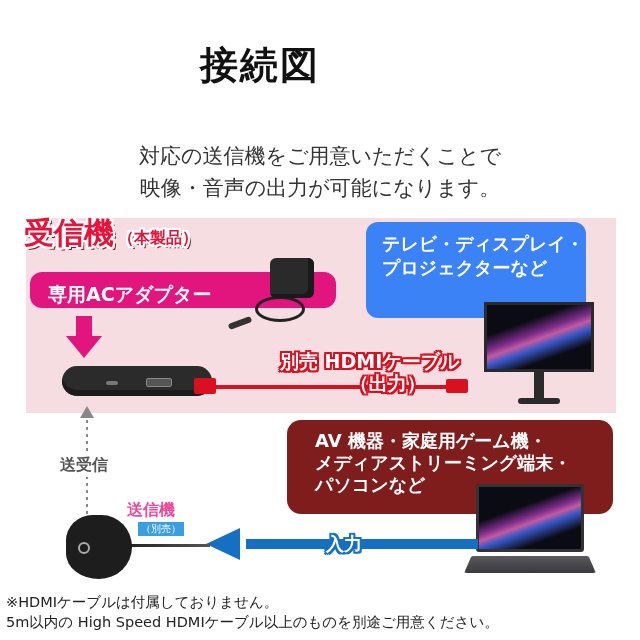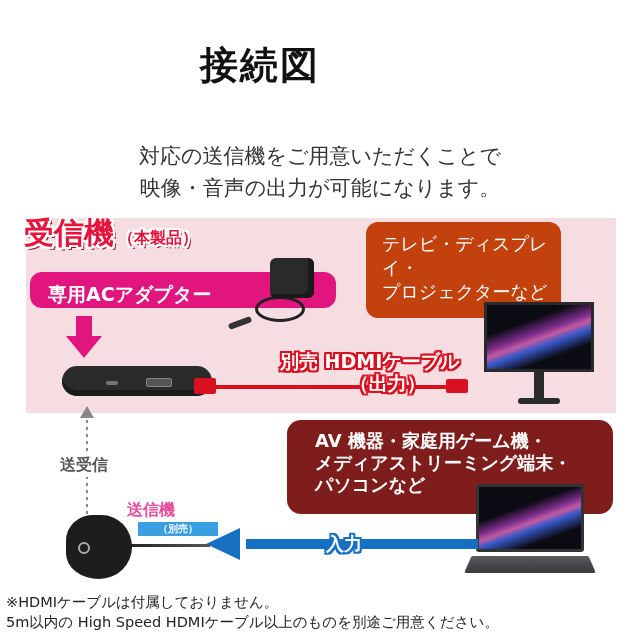--- a/index.html
+++ b/index.html
@@ -15,21 +15,21 @@
     .receiver-heading .sub { font-size: 16px; color: #e8133a; margin-left: 4px; }
 
     .ac-box { position: absolute; left: 30px; top: 272px; width: 306px; height: 36px; background: #e2157f; border-radius: 12px; color: #fff; font-size: 19px; font-weight: bold; padding: 10px 0 0 18px; }
     .ac-arrow-stem { position: absolute; left: 76px; top: 316px; width: 16px; height: 22px; background: #e2157f; }
     .ac-arrow-head { position: absolute; left: 66px; top: 336px; width: 0; height: 0; border-left: 18px solid transparent; border-right: 18px solid transparent; border-top: 22px solid #e2157f; }
 
     .adapter { position: absolute; left: 270px; top: 258px; width: 44px; height: 40px; background: #2a2a2a; border-radius: 6px; box-shadow: inset -6px -4px 0 #1a1a1a; }
     .adapter-cord { position: absolute; left: 255px; top: 296px; width: 50px; height: 26px; border: 3px solid #222; border-radius: 50%; }
     .adapter-plug { position: absolute; left: 228px; top: 320px; width: 24px; height: 6px; background: #333; transform: rotate(-20deg); border-radius: 3px; }
 
-    .display-box { position: absolute; left: 366px; top: 222px; width: 195px; height: 96px; background: #c2410c; border-radius: 12px; color: #fff; font-size: 18px; font-weight: normal; line-height: 24px; padding: 10px 0 0 16px; }
+    .display-box { position: absolute; left: 366px; top: 222px; width: 220px; height: 96px; background: #3b82f6; border-radius: 12px; color: #fff; font-size: 18px; font-weight: bold; line-height: 24px; padding: 10px 0 0 16px; }
 
     .monitor { position: absolute; left: 484px; top: 302px; width: 110px; height: 70px; background: #111; border: 3px solid #2a2a2a; overflow: hidden; }
     .monitor-screen { position: absolute; inset: 0; background: linear-gradient(160deg, #0b0b14 0%, #0b0b14 30%, #7a2d8a 45%, #c25aa0 52%, #3858c8 60%, #0b0b14 75%); }
     .monitor-stand { position: absolute; left: 534px; top: 372px; width: 10px; height: 28px; background: #2b2b2b; }
     .monitor-base { position: absolute; left: 518px; top: 398px; width: 42px; height: 6px; background: #2b2b2b; border-radius: 3px; }
 
     .receiver-device { position: absolute; left: 62px; top: 366px; width: 150px; height: 30px; background: #2b2b2b; border-radius: 16px; box-shadow: inset 0 -6px 0 #1b1b1b; }
     .usb-port { position: absolute; left: 106px; top: 381px; width: 12px; height: 4px; background: #777; border-radius: 2px; }
     .hdmi-port { position: absolute; left: 146px; top: 378px; width: 26px; height: 9px; background: #555; border: 1px solid #888; border-radius: 2px; }
 
@@ -52,21 +52,21 @@
 
     .input-cable { position: absolute; left: 246px; top: 539px; width: 232px; height: 10px; background: #1670c2; }
     .input-arrow-head { position: absolute; left: 206px; top: 528px; width: 0; height: 0; border-top: 16px solid transparent; border-bottom: 16px solid transparent; border-right: 34px solid #1670c2; }
     .input-label { position: absolute; left: 326px; top: 532px; font-size: 18px; font-weight: bold; color: #fff;
       text-shadow: 2px 0 0 #1670c2, -2px 0 0 #1670c2, 0 2px 0 #1670c2, 0 -2px 0 #1670c2, 2px 2px 0 #1670c2, -2px -2px 0 #1670c2, 2px -2px 0 #1670c2, -2px 2px 0 #1670c2; }
 
     .tx-cable { position: absolute; left: 126px; top: 544px; width: 84px; height: 3px; background: linear-gradient(90deg, #222, #555); }
     .transmitter { position: absolute; left: 66px; top: 515px; width: 66px; height: 64px; background: #1d1d1d; border-radius: 40% 46% 50% 50% / 40% 50% 50% 40%; }
     .tx-button { position: absolute; left: 78px; top: 542px; width: 12px; height: 12px; border: 2px solid #aaa; border-radius: 50%; }
     .tx-label { position: absolute; left: 127px; top: 500px; font-size: 16px; font-weight: bold; color: #ec4899; }
-    .tx-sub { position: absolute; left: 138px; top: 522px; font-size: 10px; font-weight: bold; color: #fff; background: #3a9fe0; padding: 0 20px; }
+    .tx-sub { position: absolute; left: 138px; top: 522px; font-size: 10px; font-weight: normal; color: #fff; background: #3a9fe0; padding: 0 3px; }
 
     .notes { position: absolute; left: 6px; top: 592px; font-size: 14.5px; line-height: 20px; color: #222; }
   </style>
 </head>
 <body>
 
 <div class="title">接続図</div>
 <div class="subtitle">
   <div>対応の送信機をご用意いただくことで</div>
   <div>映像・音声の出力が可能になります。</div>

